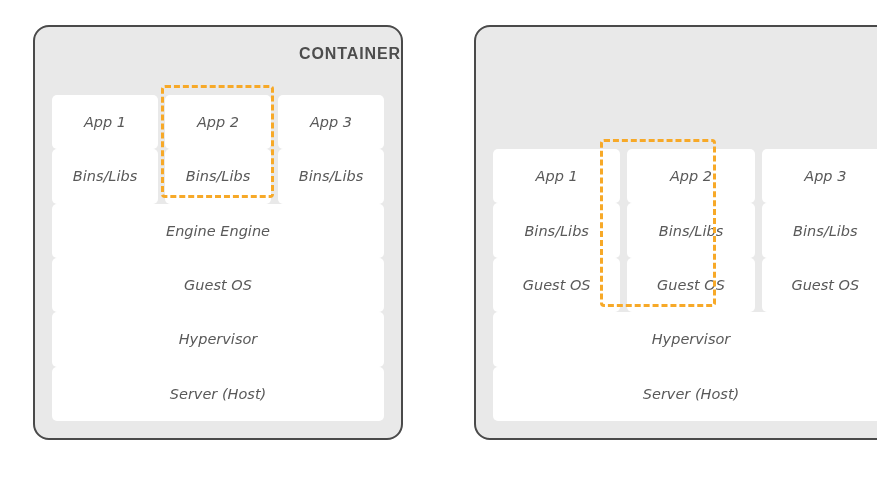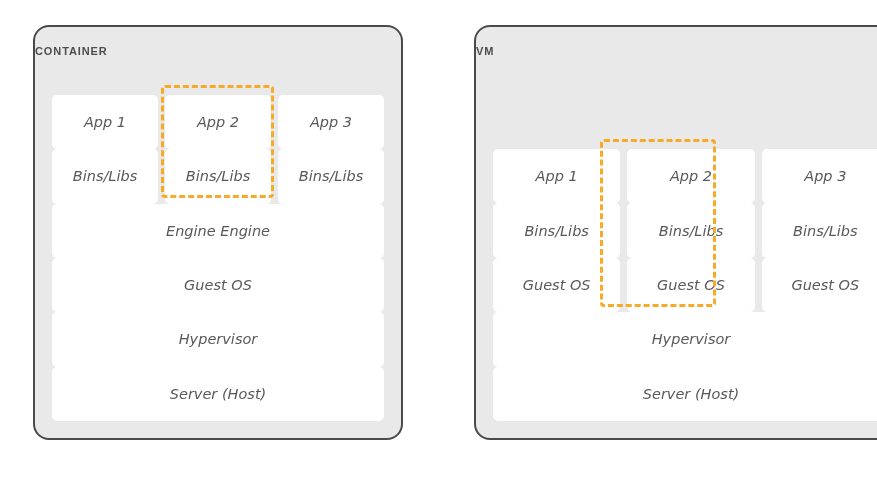--- a/index.html
+++ b/index.html
@@ -39,24 +39,24 @@
     left: 474px;
     top: 25px;
     width: 434px;
     height: 415px;
   }
 
   .panel-title {
     position: absolute;
     left: 0;
     right: 0;
-    text-align: left;
+    text-align: right;
     font-family: "Liberation Sans", sans-serif;
     font-weight: bold;
-    font-size: 11px;
+    font-size: 16px;
     letter-spacing: 0.9px;
     color: #4d4d4d;
   }
   #panel-container .panel-title { top: 18px; }
   #panel-vm .panel-title { top: 18px; }
 
   
   .stack {
     position: absolute;
     left: 17px;

